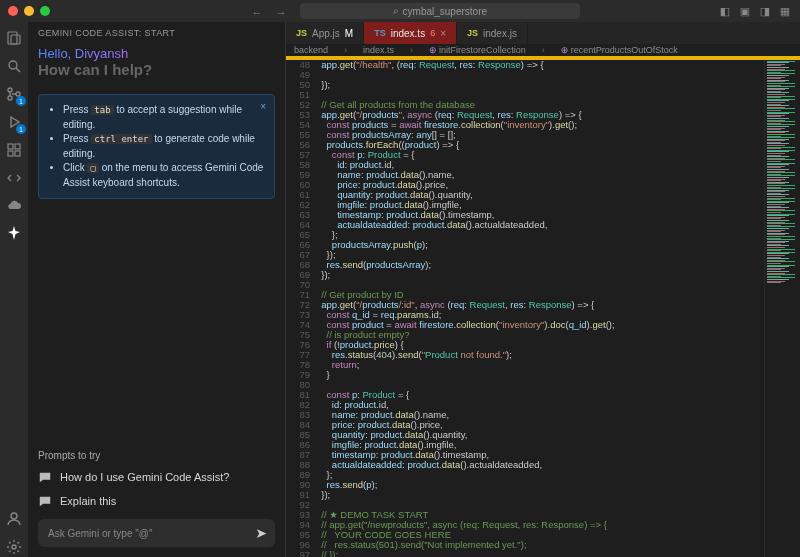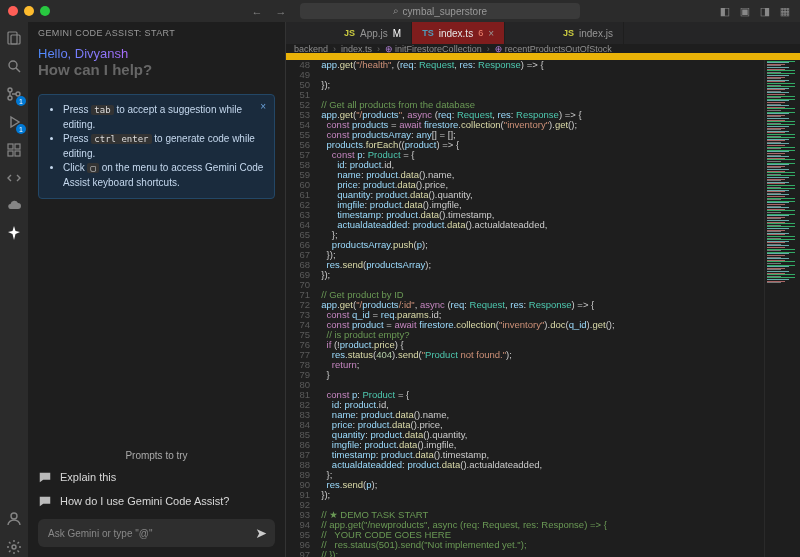--- a/index.html
+++ b/index.html
@@ -119,21 +119,21 @@
   font-size: 10px;
 }
 .tips-close { position: absolute; right: 8px; top: 6px; color: #6aa0d8; }
 .tips-box ul { list-style: disc; padding-left: 14px; line-height: 1.45; }
 .tips-box kbd {
   background: #333; border-radius: 2px; padding: 0 3px;
   font-family: ui-monospace, monospace; font-size: 9px; color: #ddd;
 }
 .tips-link { color: #4ea0ff; margin-top: 6px; display: block; }
 .sb-fill { flex: 1; }
-.prompts-label { padding: 0 10px 4px; font-size: 10px; color: #aaa; text-align: center; }
+.prompts-label { padding: 0 10px 4px; font-size: 10px; color: #aaa; }
 .prompt-item {
   display: flex; align-items: center; gap: 8px;
   padding: 5px 10px; color: #d8d8d8; font-size: 11px;
 }
 .prompt-icon { width: 14px; color: #bbb; }
 .chat-input {
   margin: 6px 10px 10px;
   background: #2e2e2e;
   border-radius: 6px;
   height: 28px;
@@ -163,31 +163,31 @@
   padding: 0 10px;
   font-size: 10px;
   color: #969696;
   border-right: 1px solid #1e1e1e;
 }
 .tab.active {
   background: #7f1d1d;
   color: #e6e6e6;
 }
 .tab .ts-ico { color: #519aba; font-weight: bold; font-size: 9px; }
-.tab .js-ico { color: #cbcb41; font-weight: bold; font-size: 9px; margin-left: 48px; }
+.tab .js-ico { color: #cbcb41; font-weight: bold; font-size: 9px; }
 .tab .mod-dot { color: #fff; }
 .tab .err { color: #f48771; font-size: 9px; }
 .breadcrumb {
   height: 16px;
   font-size: 9px;
   color: #8e8e8e;
   display: flex; align-items: center;
-  padding: 0 8px; gap: 5px;
+  padding: 0 8px; gap: 16px;
   background: #1e1e1e;
-  border-bottom: 7px solid #eab308;
+  border-bottom: 4px solid #eab308;
 }
 .breadcrumb .sep { color: #666; }
 .editor-body {
   flex: 1;
   display: flex;
   overflow: hidden;
   font-family: Liberation Sans, sans-serif;
   font-size: 9.5px;
   line-height: 10px;
   position: relative;
@@ -327,29 +327,29 @@
         </ul>
     </div>
     <div class="sb-fill"></div>
     <div class="prompts-label">Prompts to try</div>
     <div class="prompt-item">
       <span class="prompt-icon">
         <svg width="14" height="14" viewBox="0 0 16 16" fill="currentColor">
             <path d="M2 3h12v8H6l-4 3V3z"></path>
           </svg>
       </span>
-      <span>Explain this</span>
+      <span>How do I use Gemini Code Assist?</span>
     </div>
     <div class="prompt-item">
       <span class="prompt-icon">
         <svg width="14" height="14" viewBox="0 0 16 16" fill="currentColor">
             <path d="M2 3h12v8H6l-4 3V3z"></path>
           </svg>
       </span>
-      <span>How do I use Gemini Code Assist?</span>
+      <span>Explain this</span>
     </div>
     <div class="chat-input">
       <span>Ask Gemini or type "@"</span>
       <span class="send">➤</span>
     </div>
   </div>
 
   <div class="editor-area">
     <div class="tabs-bar" id="tabs-bar">
         <div class="tab">

